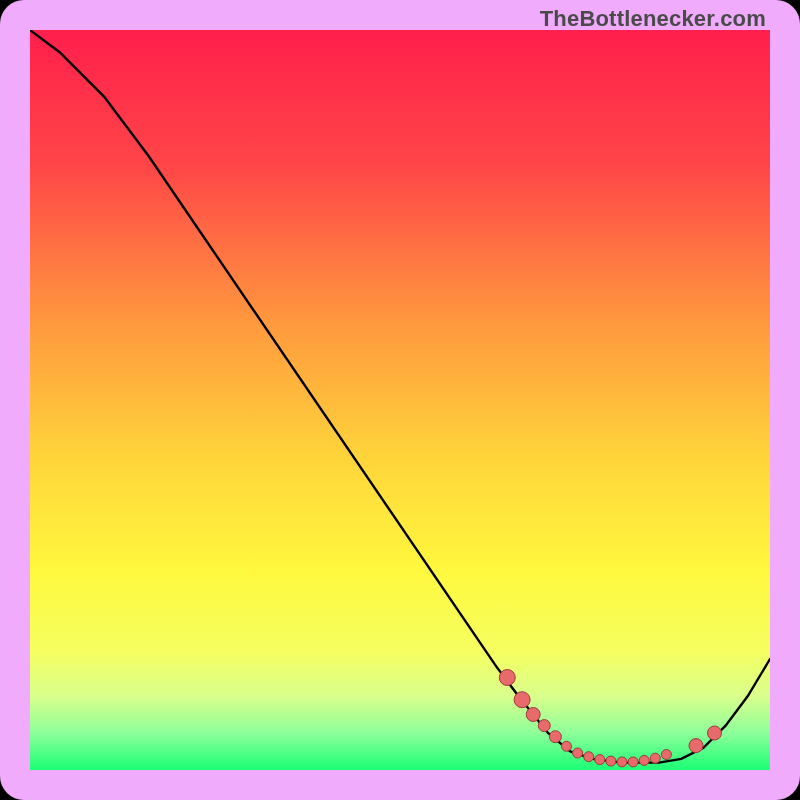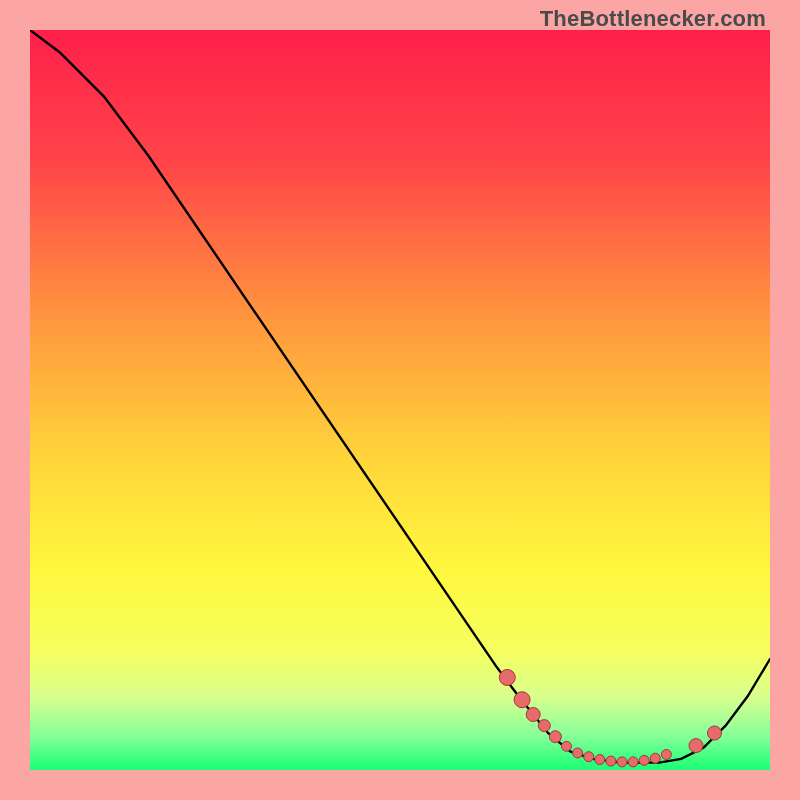--- a/index.html
+++ b/index.html
@@ -8,21 +8,22 @@
     width: 800px;
     height: 800px;
     background: #000;
     overflow: hidden;
     font-family: Arial, Helvetica, sans-serif;
   }
   .stage {
     position: relative;
     width: 800px;
     height: 800px;
-    background: #fca5a5;
+    background: #f0abfc;
+    border-radius: 24px;
   }
   .plot-area {
     position: absolute;
     left: 30px;
     top: 30px;
     width: 740px;
     height: 740px;
     overflow: hidden;
   }
   .watermark {

